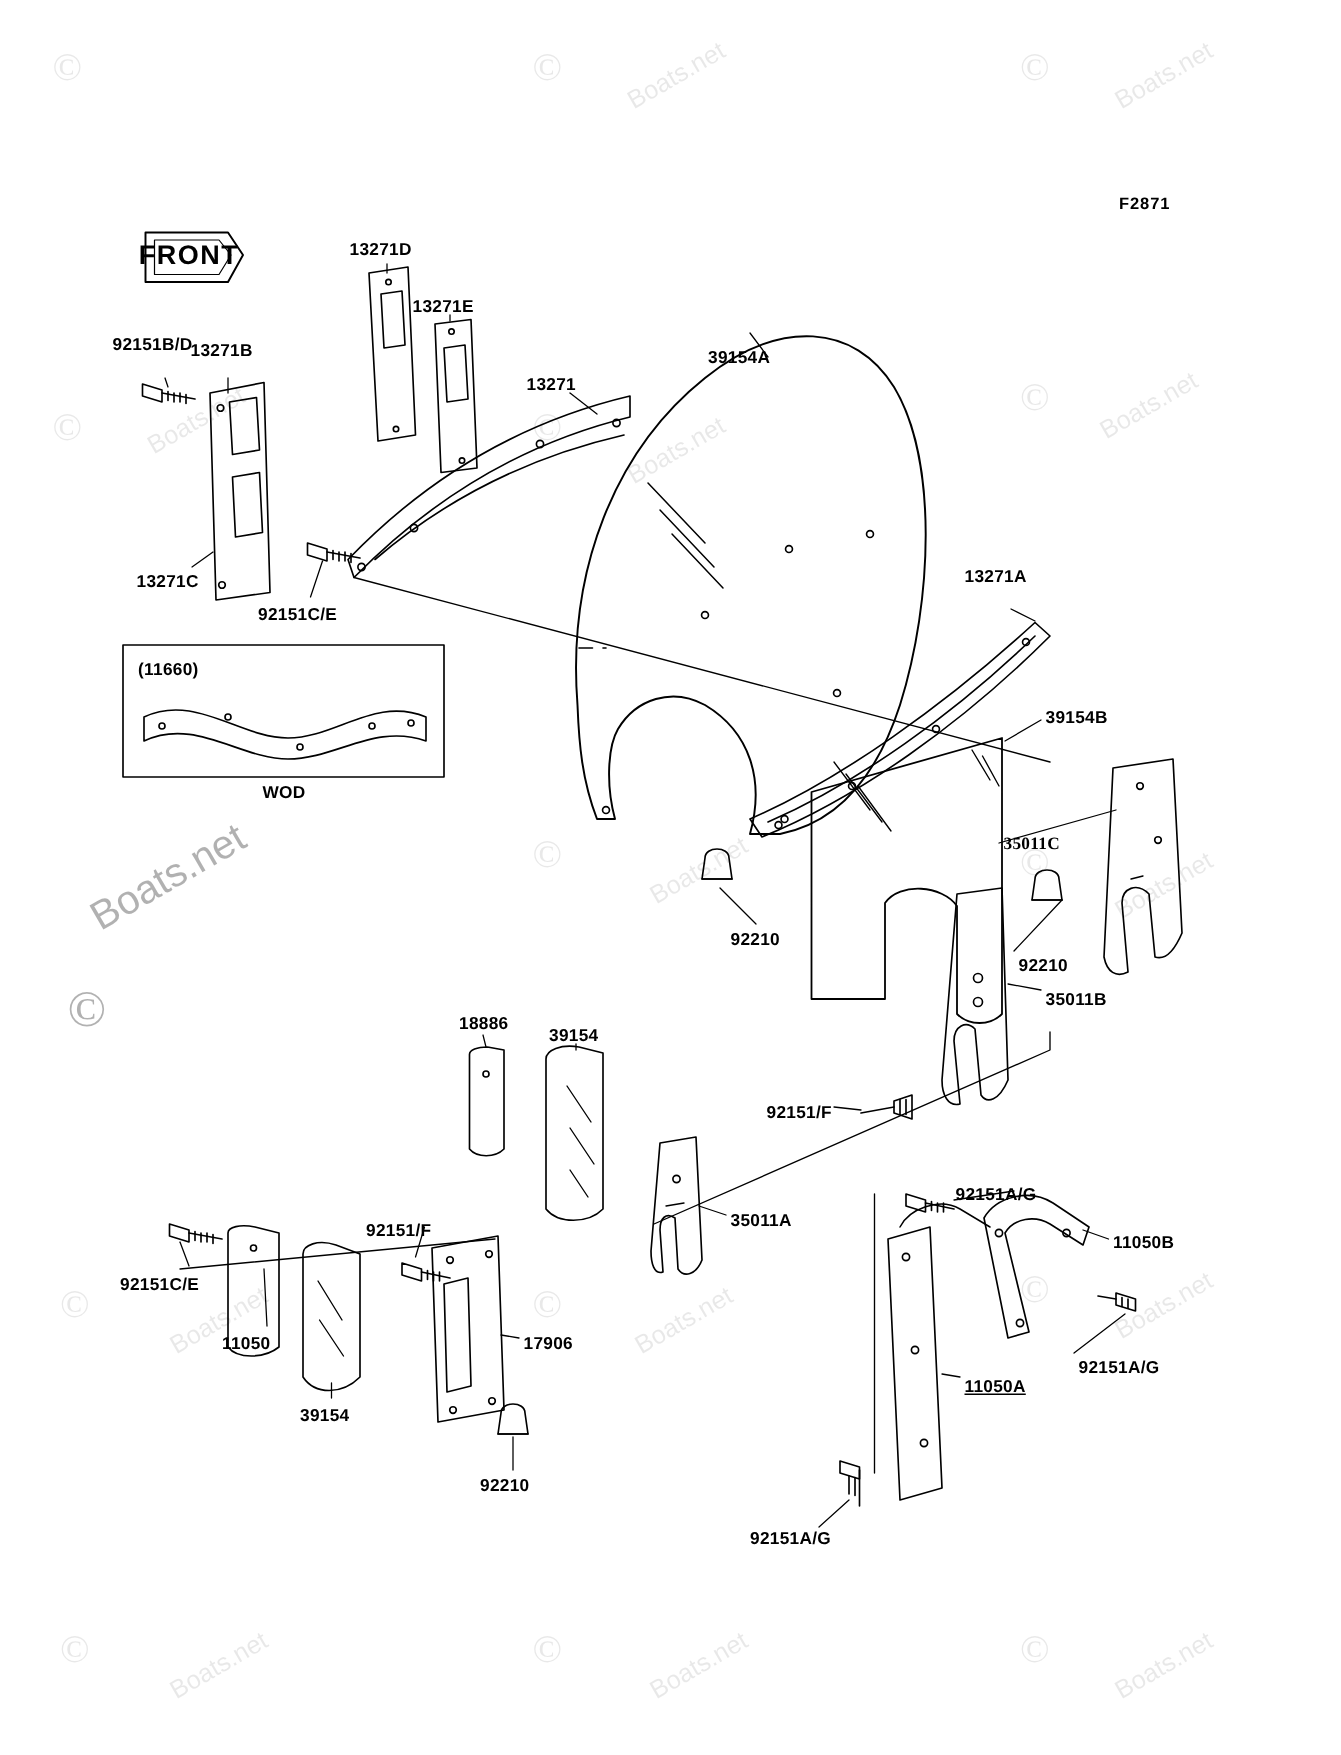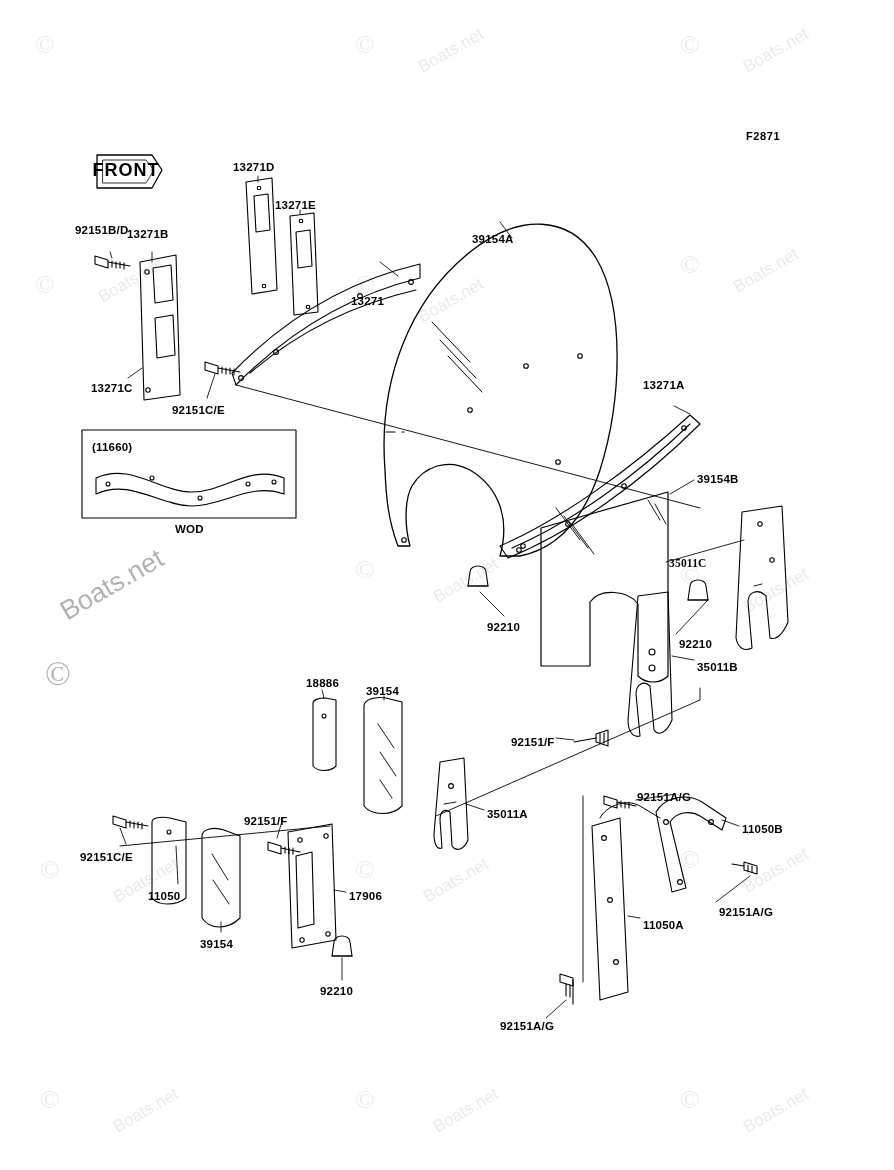--- a/index.html
+++ b/index.html
@@ -397,21 +397,21 @@
     <div class="front-text">FRONT</div>
   </div>
 
   <div id="label-layer">
     <div class="lbl code" style="left:746px; top:130px;">F2871</div>
   <div class="lbl" style="left: 233px; top: 161px;">13271D</div>
       <div class="lbl" style="left: 275px; top: 199px;">13271E</div>
       <div class="lbl" style="left: 472px; top: 209px; margin-top: 24px;">39154A</div>
       <div class="lbl" style="left: 75px; top: 224px;">92151B/D</div>
       <div class="lbl" style="left: 127px; top: 228px;">13271B</div>
-      <div class="lbl" style="left: 351px; top: 251px; margin-top: 44px;">13271</div>
+      <div class="lbl" style="left: 351px; top: 251px;">13271</div>
       <div class="lbl" style="left: 91px; top: 382px;">13271C</div>
       <div class="lbl" style="left: 172px; top: 404px;">92151C/E</div>
       <div class="lbl" style="left: 643px; top: 379px;">13271A</div>
       <div class="lbl" style="left: 92px; top: 441px;">(11660)</div>
       <div class="lbl" style="left: 697px; top: 473px;">39154B</div>
       <div class="lbl" style="left: 175px; top: 523px;">WOD</div>
       <div class="lbl" style="left: 669px; top: 557px; font-family: Liberation Serif, serif;">35011C</div>
       <div class="lbl" style="left: 487px; top: 621px;">92210</div>
       <div class="lbl" style="left: 679px; top: 638px;">92210</div>
       <div class="lbl" style="left: 697px; top: 661px; text-align: center;">35011B</div>
@@ -419,19 +419,19 @@
       <div class="lbl" style="left: 366px; top: 685px;">39154</div>
       <div class="lbl" style="left: 511px; top: 736px;">92151/F</div>
       <div class="lbl" style="left: 487px; top: 808px;">35011A</div>
       <div class="lbl" style="left: 637px; top: 791px;">92151A/G</div>
       <div class="lbl" style="left: 742px; top: 823px;">11050B</div>
       <div class="lbl" style="left: 244px; top: 815px;">92151/F</div>
       <div class="lbl" style="left: 80px; top: 851px;">92151C/E</div>
       <div class="lbl" style="left: 148px; top: 890px;">11050</div>
       <div class="lbl" style="left: 349px; top: 890px;">17906</div>
       <div class="lbl" style="left: 719px; top: 906px;">92151A/G</div>
-      <div class="lbl" style="left: 643px; top: 919px;">11050A</div>
+      <div class="lbl" style="left: 643px; top: 919px; text-decoration: underline;">11050A</div>
       <div class="lbl" style="left: 200px; top: 938px;">39154</div>
       <div class="lbl" style="left: 320px; top: 985px;">92210</div>
       <div class="lbl" style="left: 500px; top: 1020px;">92151A/G</div>
     </div>
 
 </div>
 
 </body></html>

